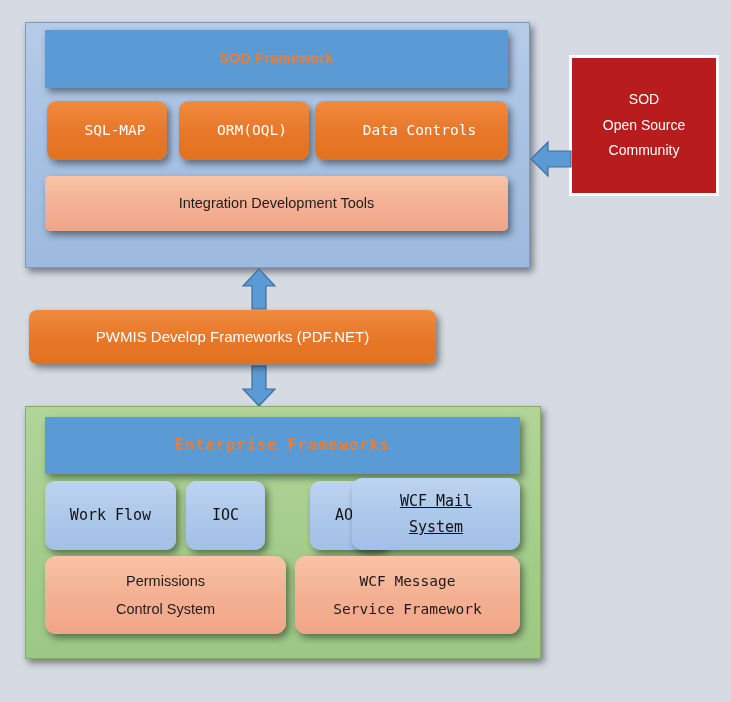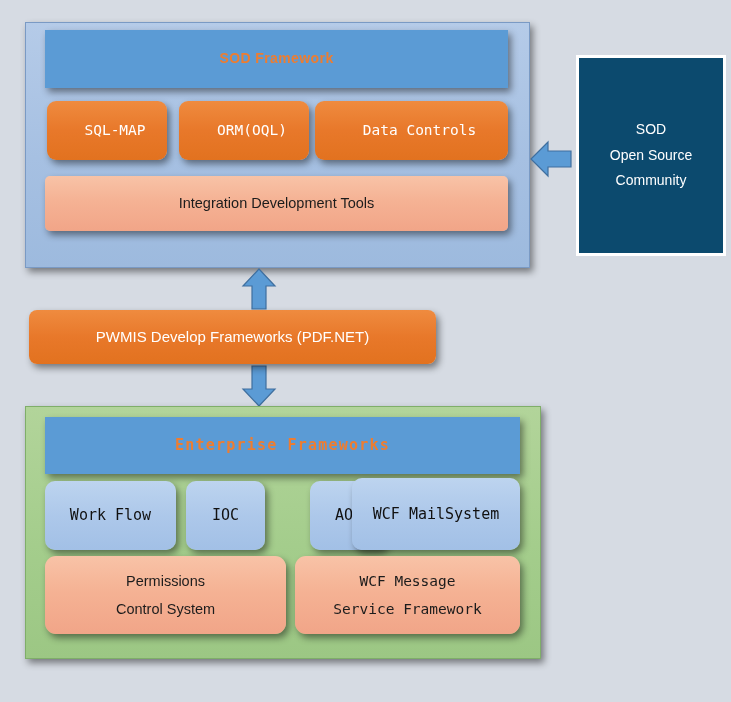--- a/index.html
+++ b/index.html
@@ -91,28 +91,27 @@
     border-radius: 5px;
     color: #1c1c1c;
     font-size: 14.5px;
   }
 
   
   #sod-community-box {
     left: 569px;
     top: 55px;
     width: 150px;
-    height: 201px;
-    background: #0c4a6e;
+    height: 141px;
+    background: #b91c1c;
     border: 3px solid #ffffff;
     color: #ffffff;
     font-size: 14px;
     flex-direction: column;
     line-height: 1.85;
-    margin-left: 7px;
   }
 
   
   #pwmis-bar {
     left: 29px;
     top: 310px;
     width: 407px;
     height: 54px;
     background: linear-gradient(180deg,#ef8b3f 0%, #e8782a 50%, #e2721f 100%);
     border-radius: 8px;
@@ -204,21 +203,21 @@
   <div class="box shadow" id="enterprise-container"></div>
 
   <div class="box shadow mono" id="enterprise-header">Enterprise Frameworks</div>
 
   <div class="box shadow blue-pill mono" id="work-flow-box">Work Flow</div>
 
   <div class="box shadow blue-pill mono" id="ioc-box">IOC</div>
 
   <div class="box shadow blue-pill mono" id="aop-box">AOP</div>
 
-  <div class="box shadow blue-pill mono" id="wcf-mail-box" style="flex-direction:row;line-height:1.75;">
+  <div class="box shadow blue-pill mono" id="wcf-mail-box" style="flex-direction:column;line-height:1.75;text-decoration:underline;">
     <span class="txtline">WCF Mail</span>
     <span class="txtline">System</span>
   </div>
 
   <div class="box shadow peach-pill sans" id="permissions-box">
     <span class="txtline">Permissions</span>
     <span class="txtline">Control System</span>
   </div>
 
   <div class="box shadow peach-pill mono" id="wcf-message-box">

